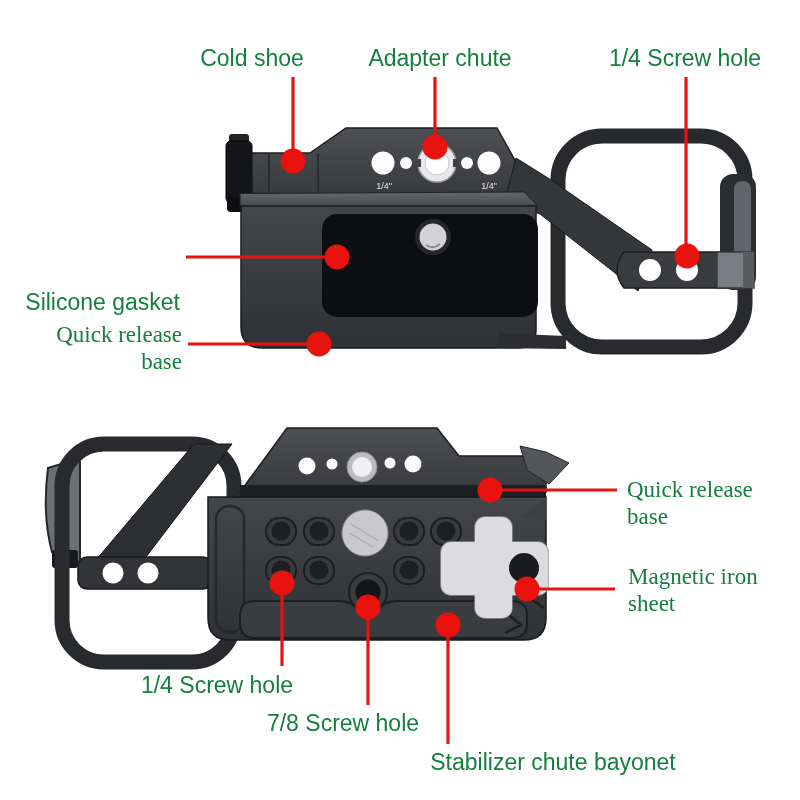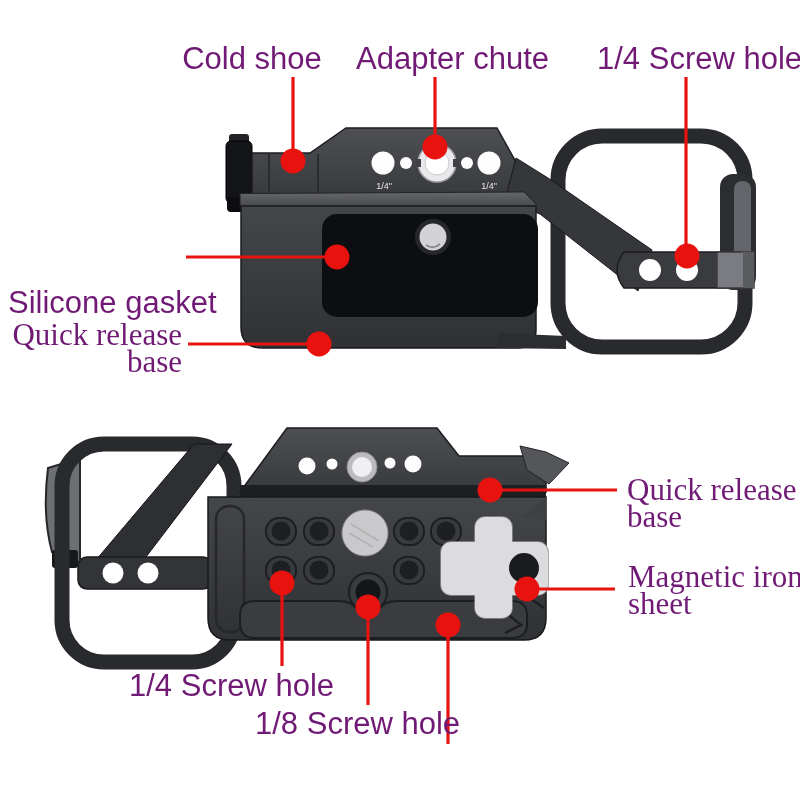--- a/index.html
+++ b/index.html
@@ -1,19 +1,19 @@
 <!DOCTYPE html>
 <html><head>
 <meta charset="utf-8">
 <style>
   html,body{margin:0;padding:0;background:#ffffff;}
   #stage{position:relative;width:800px;height:800px;background:#ffffff;overflow:hidden;
          font-family:"Liberation Sans", sans-serif;}
   #device-art{position:absolute;left:0;top:0;width:800px;height:800px;}
-  .callout{position:absolute;color:#701a75;font-size:31px;line-height:27px;white-space:nowrap;}
+  .callout{position:absolute;color:#15803d;font-size:23px;line-height:27px;white-space:nowrap;}
   .callout.center{text-align:center;}
   .callout.right{text-align:right;}
   .callout.left{text-align:left;}
   .callout span{display:block;font-family:Liberation Serif, serif;}
 </style>
 </head>
 <body>
 
 <div id="stage">
 
@@ -209,15 +209,16 @@
     <span>base</span>
   </div>
 
   <div class="callout left" style="left:628px;top:563px;width:180px;">
     <span>Magnetic iron</span>
     <span>sheet</span>
   </div>
 
   <div class="callout center" style="left:129px;top:672px;width:176px;">1/4 Screw hole</div>
 
-  <div class="callout center" style="left:255px;top:710px;width:176px;">1/8 Screw hole</div>
-
+  <div class="callout center" style="left:255px;top:710px;width:176px;">7/8 Screw hole</div>
+
+  <div class="callout center" style="left:419px;top:749px;width:268px;">Stabilizer chute bayonet</div>
 </div>
 
 </body></html>

